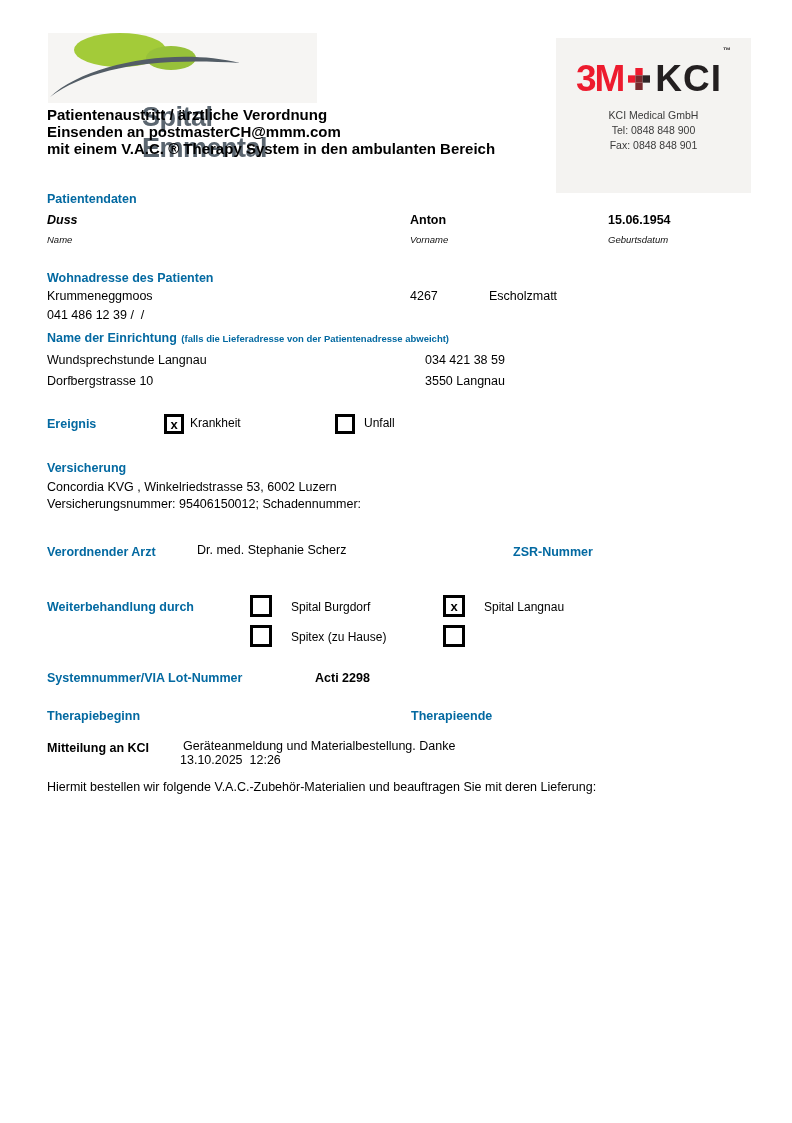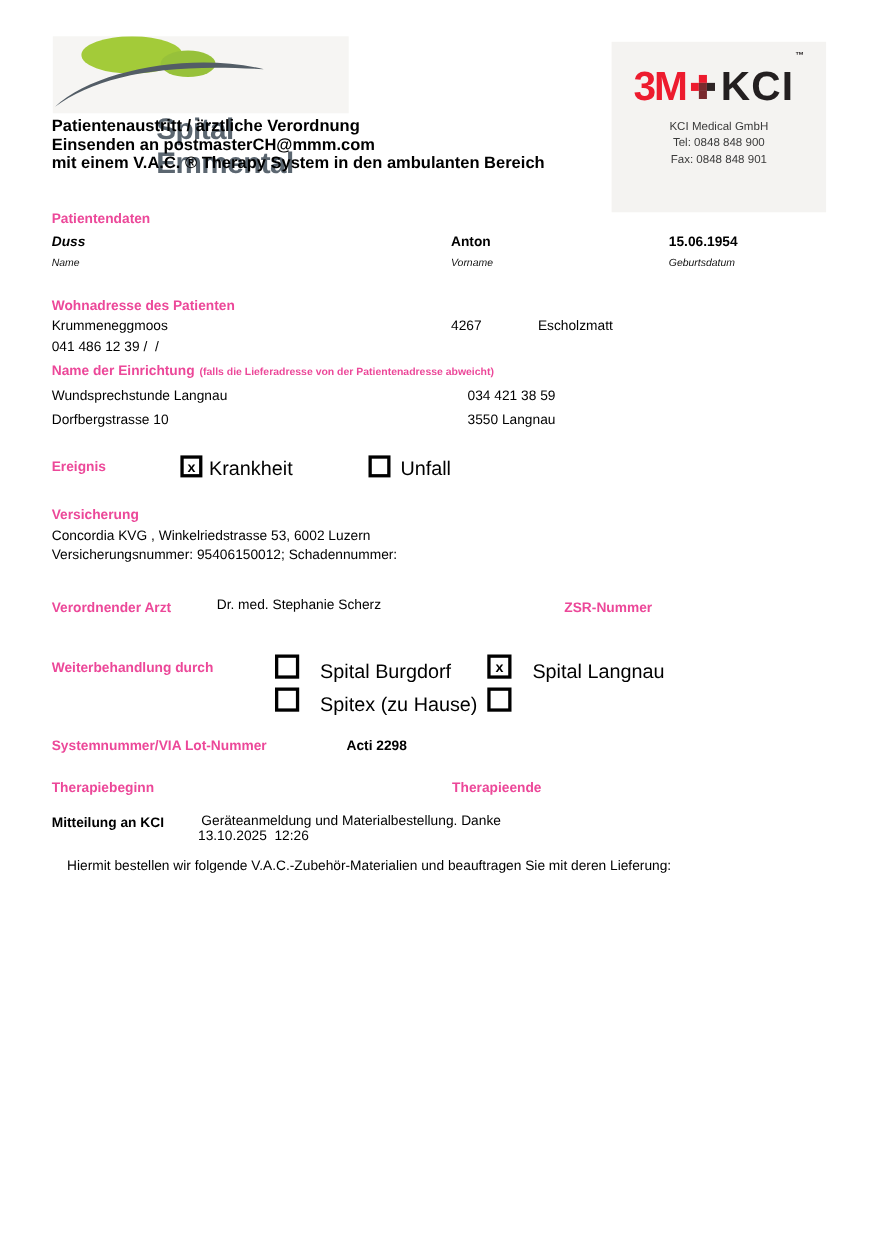--- a/index.html
+++ b/index.html
@@ -5,41 +5,41 @@
   html,body{margin:0;padding:0;background:#888;}
   .page{
     position:relative;
     width:792px;height:1123px;
     background:#ffffff;
     font-family:"Liberation Sans","DejaVu Sans",sans-serif;
     color:#000;
     overflow:hidden;
   }
   .abs{position:absolute;}
-  .mag{color:#ec4899;font-weight:bold;}
+  .mag{color:#0369a1;font-weight:bold;}
   .b{font-weight:bold;}
   .body-txt{font-size:12.5px;}
   .small-it{font-style:italic;font-size:9.5px;color:#111;}
   .pre{white-space:pre;}
   
   .logo-panel{left:48px;top:33px;width:269px;height:70px;background:#f6f5f3;}
   .logo-word{left:94px;top:69px;font-size:27px;font-weight:bold;color:#5b6670;letter-spacing:-0.5px;}
   
   .kci-panel{left:556px;top:38px;width:195px;height:155px;background:#f4f3f1;text-align:center;}
   .brandrow{position:absolute;left:0;top:18px;width:195px;height:46px;display:flex;align-items:center;justify-content:center;gap:5px;}
   .brand-3m{color:#ED1B2E;font-size:37px;font-weight:900;letter-spacing:-2px;}
   .brand-kci{color:#231f20;font-size:37px;font-weight:bold;letter-spacing:1px;}
   .brand-tm{color:#231f20;font-size:8px;font-weight:bold;vertical-align:top;position:relative;top:-12px;left:1px;}
   .kci-contact{position:absolute;left:0;top:70px;width:195px;font-size:10.5px;line-height:15px;color:#3a3a3a;}
   
   .hdr{left:47px;top:106px;font-size:15px;font-weight:bold;line-height:17px;}
   
   .cb{box-sizing:border-box;width:20px;height:20px;border:3px solid #000;display:flex;align-items:center;justify-content:center;font-weight:bold;font-size:13px;background:#fff;}
   .cb2{width:22px;height:22px;}
-  .cb-label{font-size:18px;text-align:center;}
+  .cb-label{font-size:12px;text-align:center;}
 </style>
 </head>
 <body>
 
 <div class="page">
 
   <div class="abs logo-panel">
     <svg width="269" height="70" viewBox="0 0 269 70">
       <ellipse cx="72" cy="17" rx="46" ry="17" fill="#A3CB39"></ellipse>
       <ellipse cx="123" cy="25" rx="25" ry="12" fill="#97C13A"></ellipse>
@@ -134,15 +134,15 @@
   <div class="abs mag body-txt" style="left:47px;top:671px;">Systemnummer/VIA Lot-Nummer</div>
   <div class="abs b body-txt" style="left:315px;top:671px;">Acti 2298</div>
 
   <div class="abs mag body-txt" style="left:47px;top:709px;">Therapiebeginn</div>
   <div class="abs body-txt pre" style="left:180px;top:708px;margin-top:45px;">13.10.2025  12:26</div>
   <div class="abs mag body-txt" style="left:411px;top:709px;">Therapieende</div>
 
   <div class="abs b body-txt" style="left:47px;top:741px;">Mitteilung an KCI</div>
   <div class="abs body-txt" style="left:183px;top:739px;">Geräteanmeldung und Materialbestellung. Danke</div>
 
-  <div class="abs body-txt" style="left:61px;top:780px;text-align:center;">Hiermit bestellen wir folgende V.A.C.-Zubehör-Materialien und beauftragen Sie mit deren Lieferung:</div>
+  <div class="abs body-txt" style="left:47px;top:780px;text-align:center;">Hiermit bestellen wir folgende V.A.C.-Zubehör-Materialien und beauftragen Sie mit deren Lieferung:</div>
 
 </div>
 
 </body></html>

